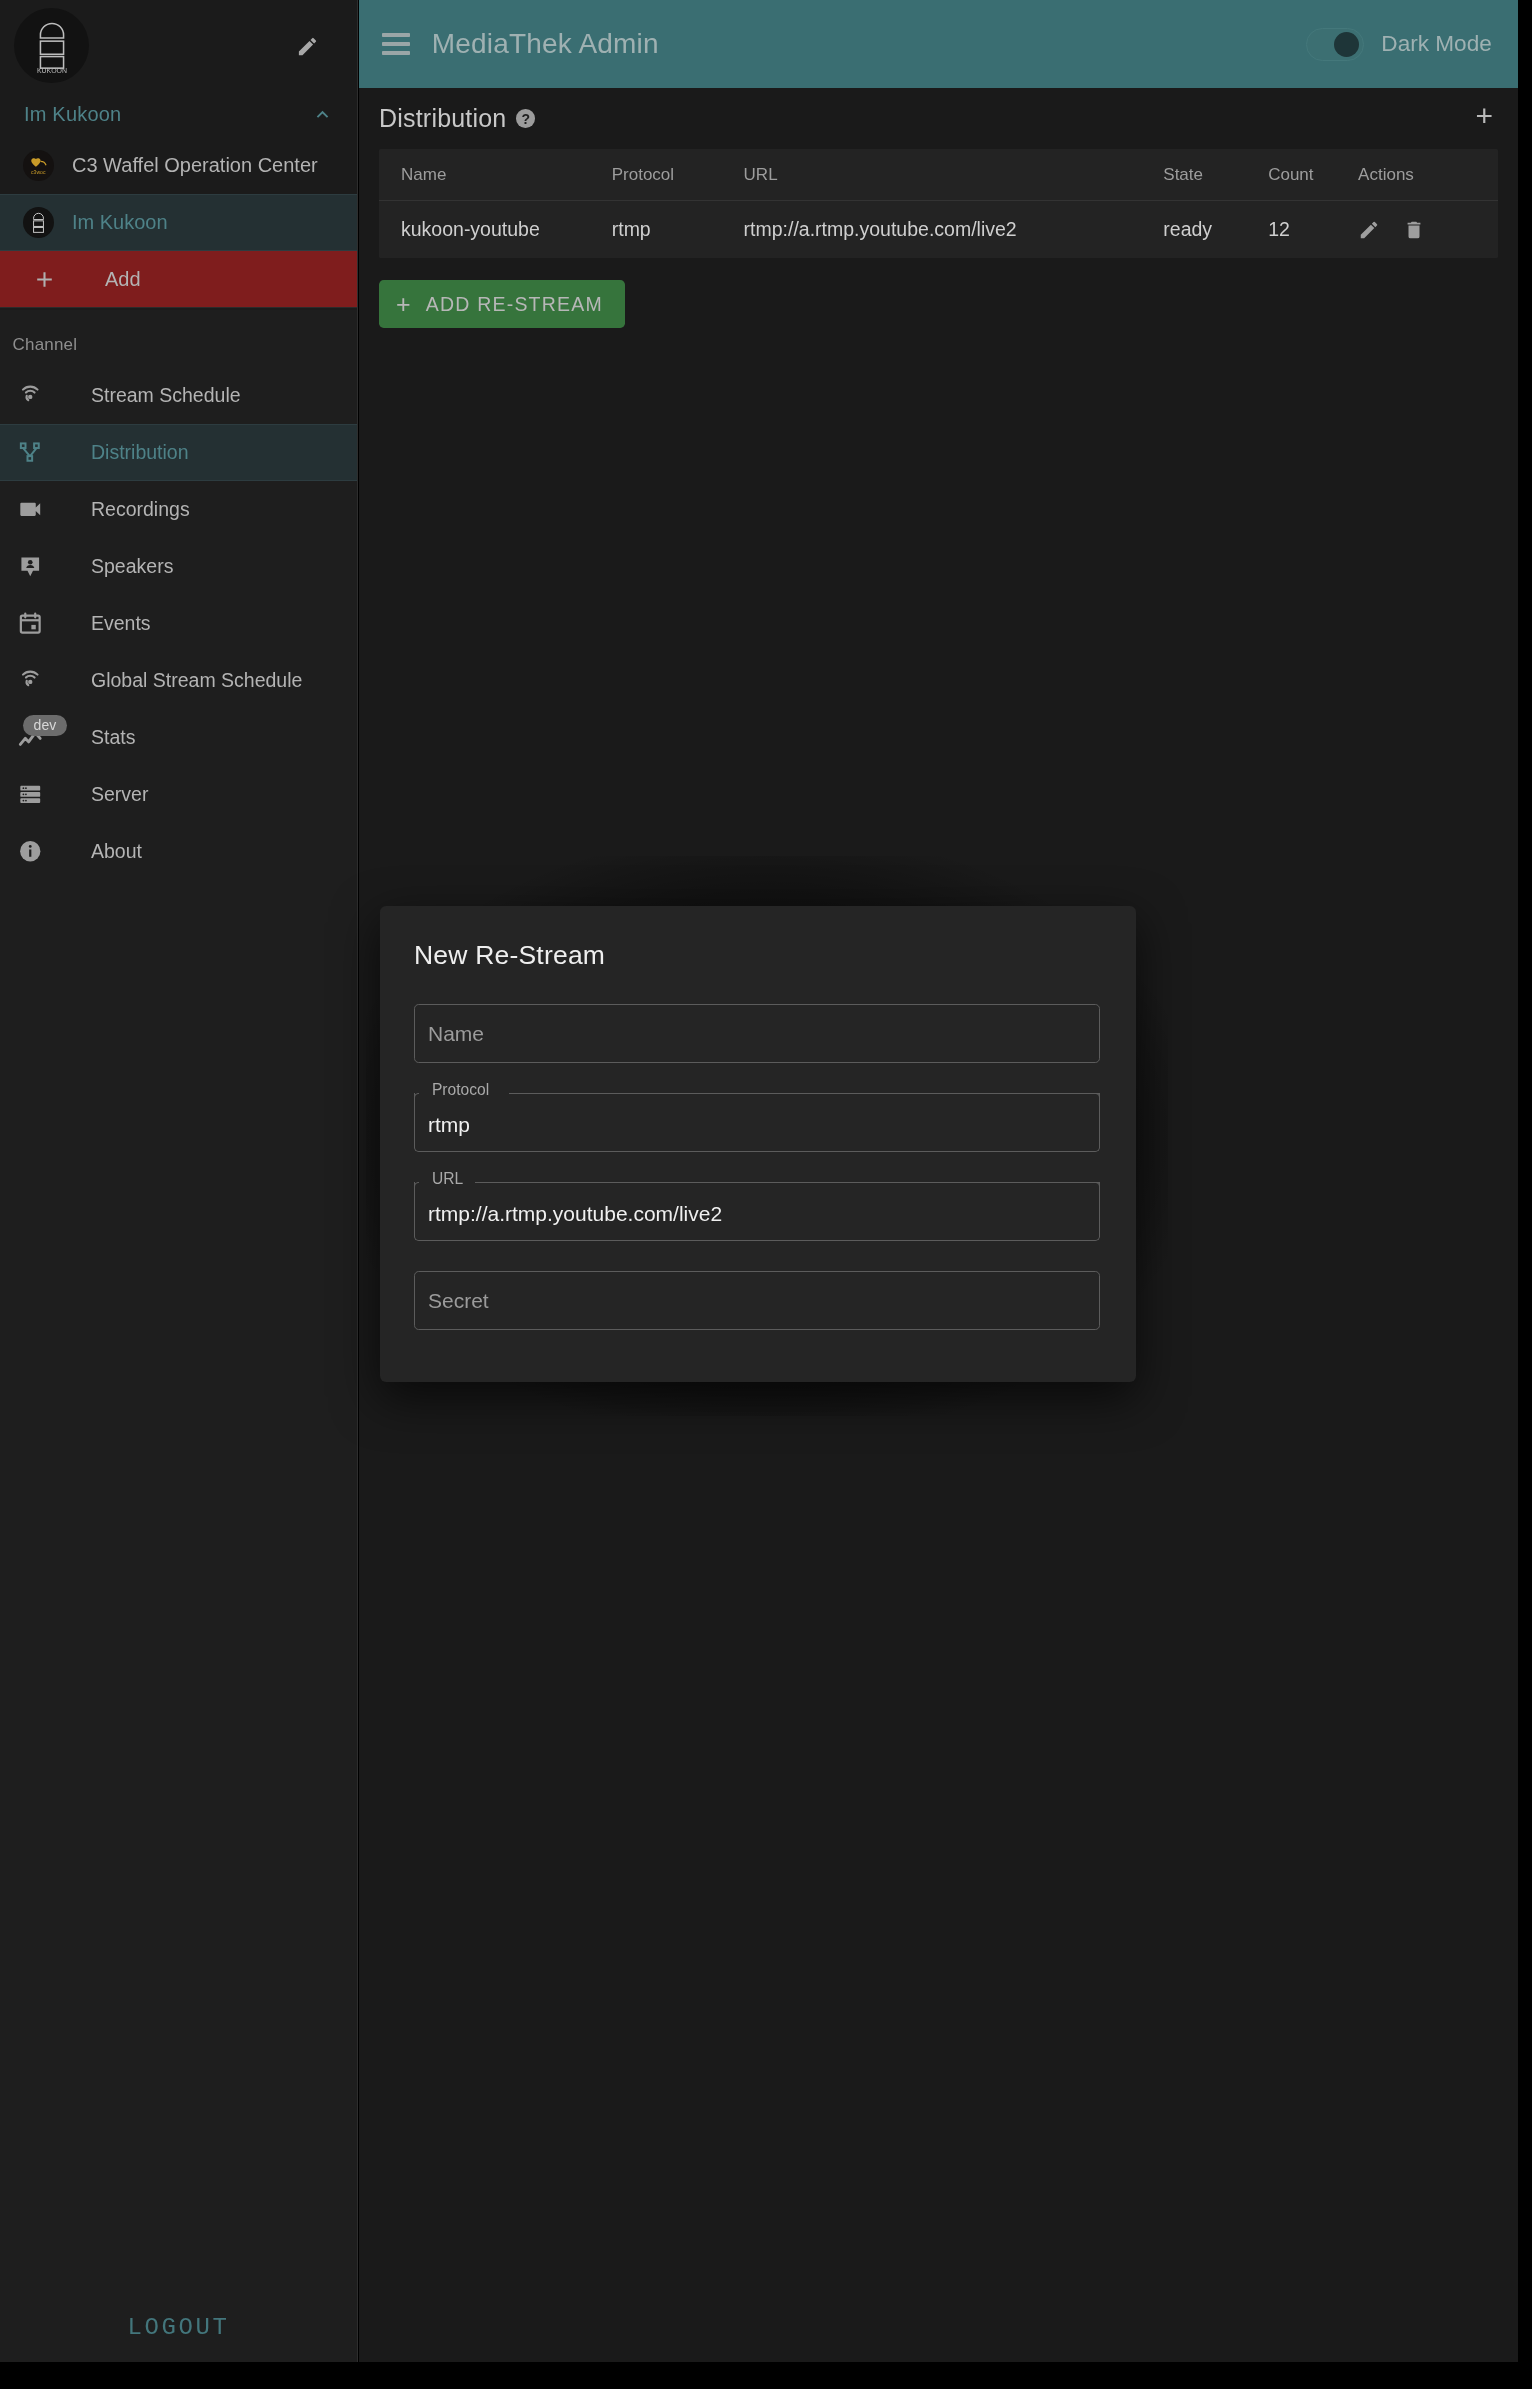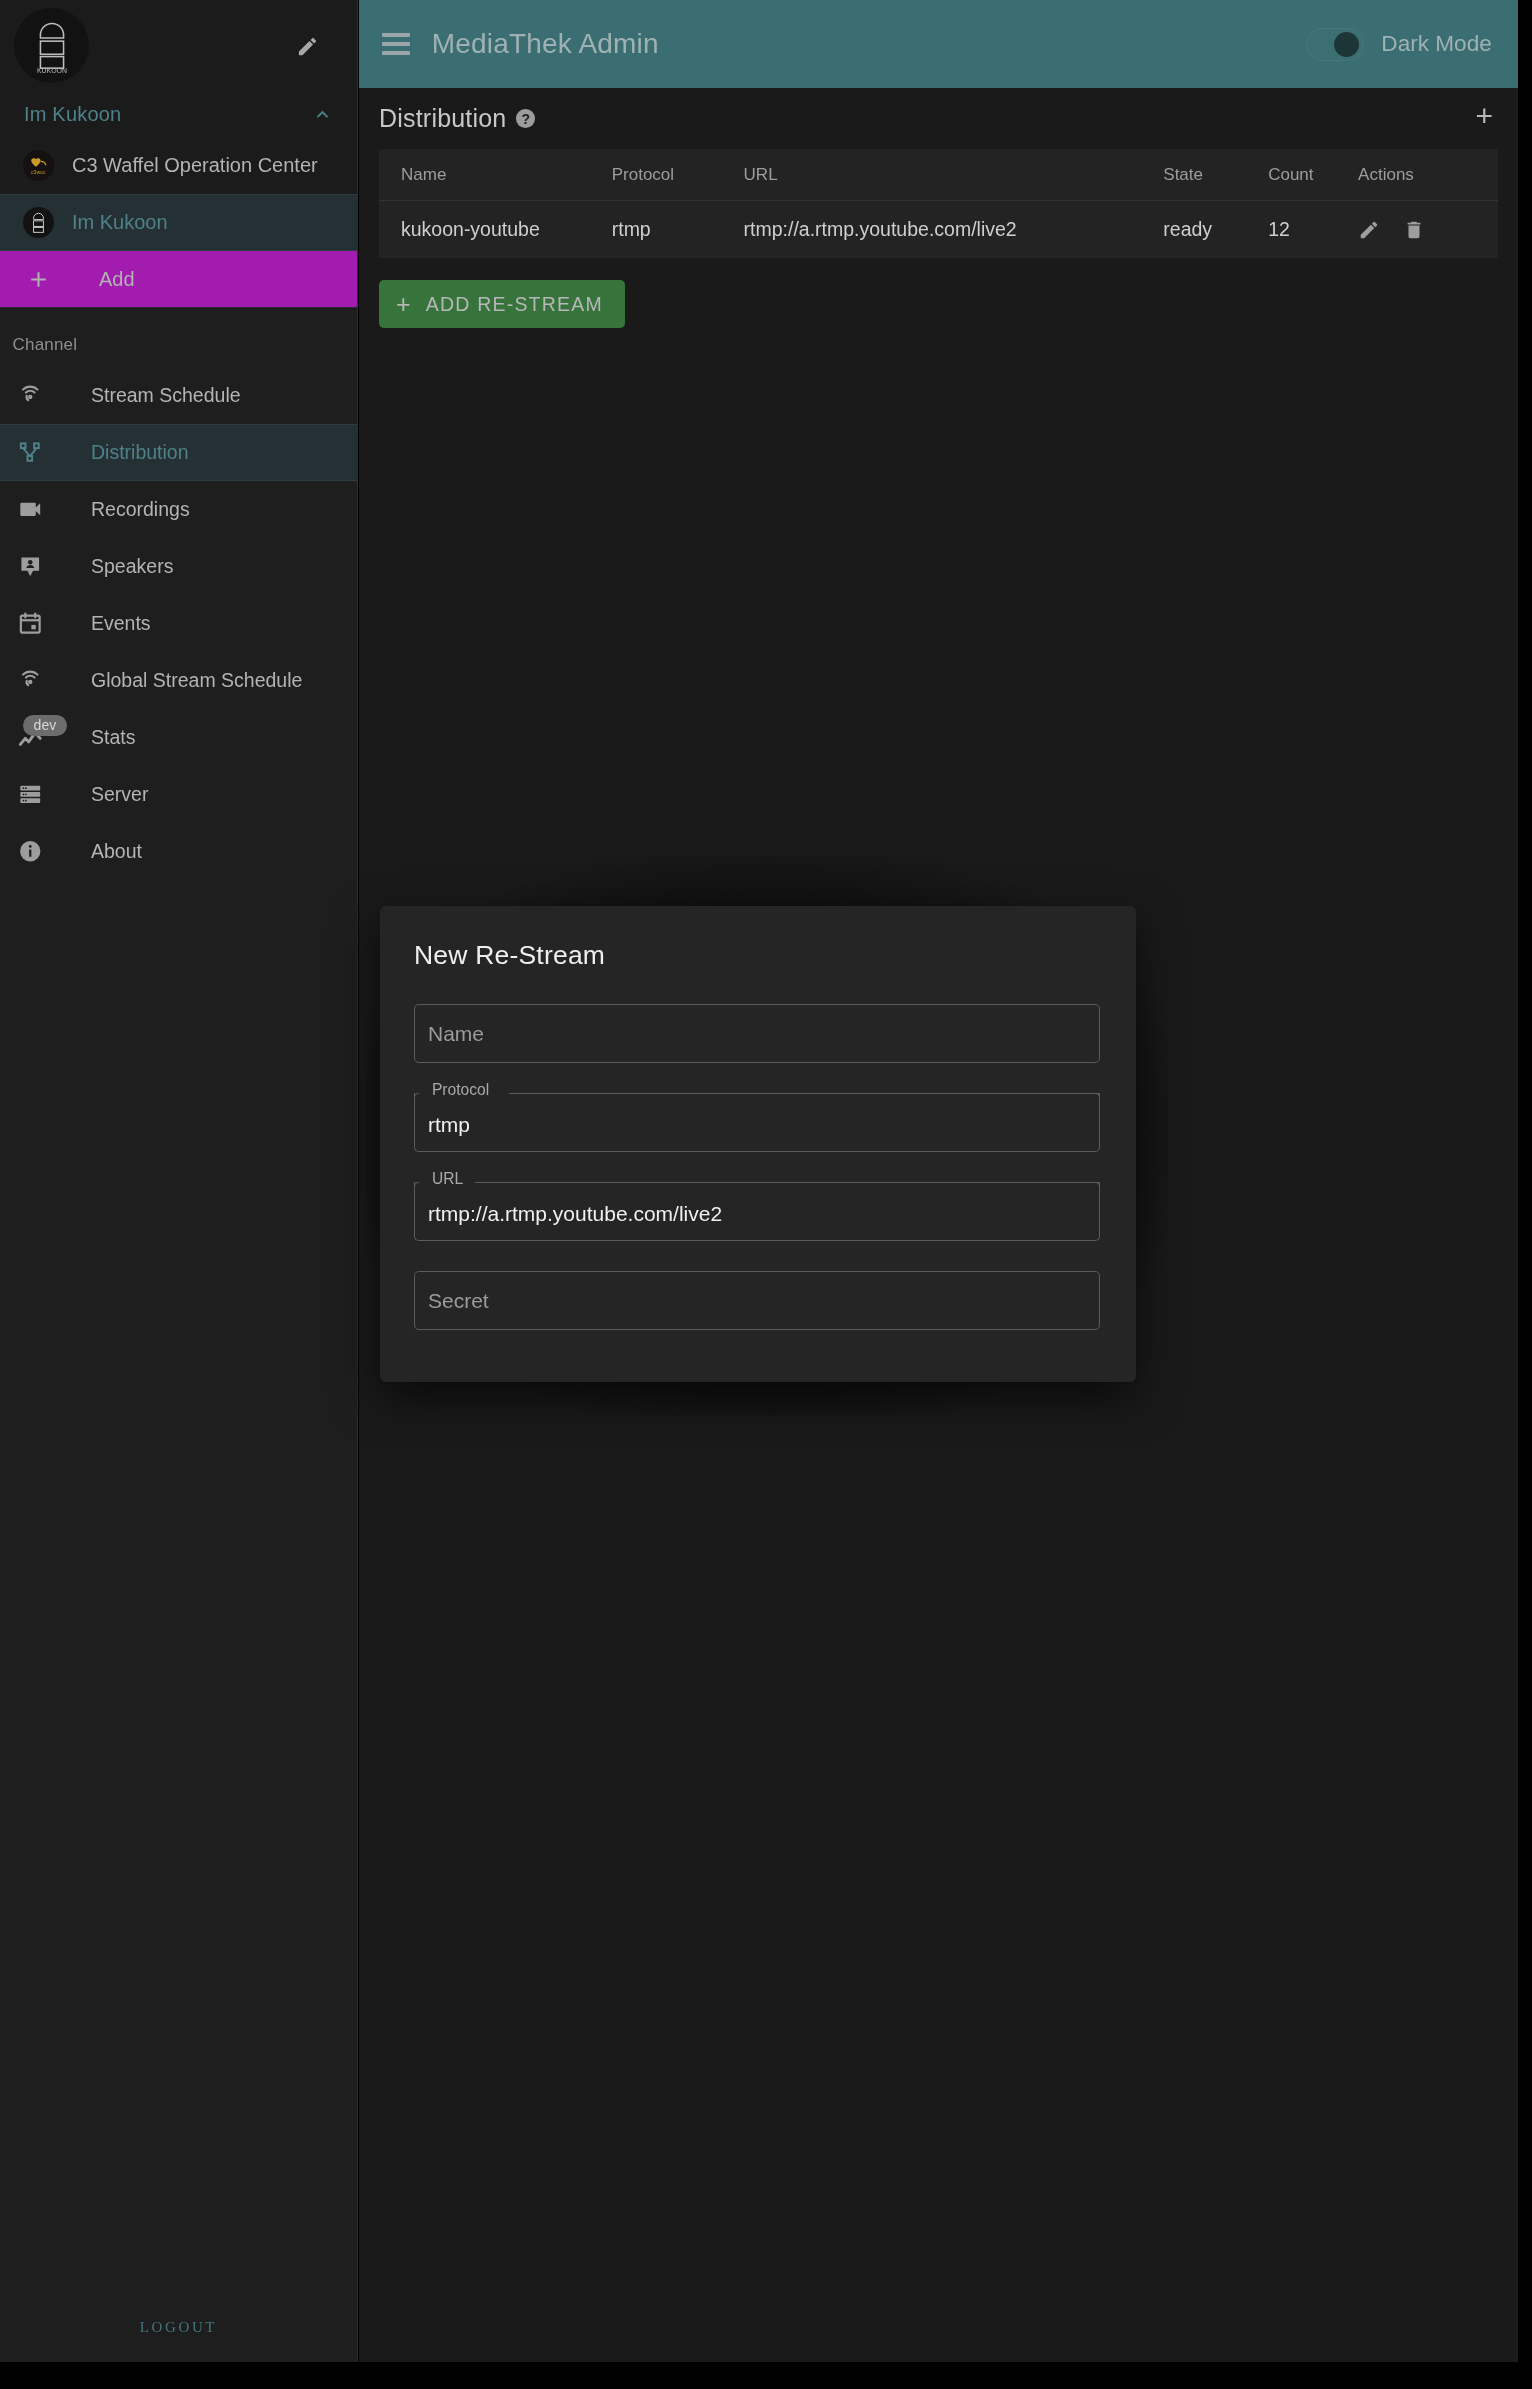--- a/index.html
+++ b/index.html
@@ -97,23 +97,23 @@
     margin-left: 18px;
     font-size: 20px;
     color: #b3b3b3;
   }
   .org-item.active .org-name { color: #4e8288; }
 
   .add-item {
     display: flex;
     align-items: center;
     height: 57px;
-    padding-left: 23px;
-    cursor: pointer;
-    background: #a21caf;
+    padding-left: 29px;
+    cursor: pointer;
+    background: #7f1d1d;
     border-bottom: 0.8px solid #2b2b2b;
   }
   .add-item .ic { width: 31px; display: flex; justify-content: center; color: #b0b0b0; }
   .add-item .lbl { margin-left: 45px; font-size: 20px; color: #b3b3b3; }
 
   .nav-section-title {
     font-size: 17px;
     color: #8e8e8e;
     padding: 25px 0 12.5px 12.5px;
     letter-spacing: 0.2px;
@@ -161,26 +161,26 @@
   .logout-row {
     position: absolute;
     bottom: 0; left: 0; right: 0;
     height: 70px;
     display: flex;
     align-items: center;
     justify-content: center;
   }
   .logout-btn {
     color: #43767c;
-    font-size: 15px;
+    font-size: 24px;
     letter-spacing: 2.6px;
     background: none;
     border: none;
     cursor: pointer;
-    font-family: Liberation Serif, serif;
+    font-family: Liberation Mono, monospace;
   }
 
   
   .main {
     position: absolute;
     top: 0; left: 359px;
     width: 1159px;
     height: 2362px;
     background: #1a1a1a;
   }

